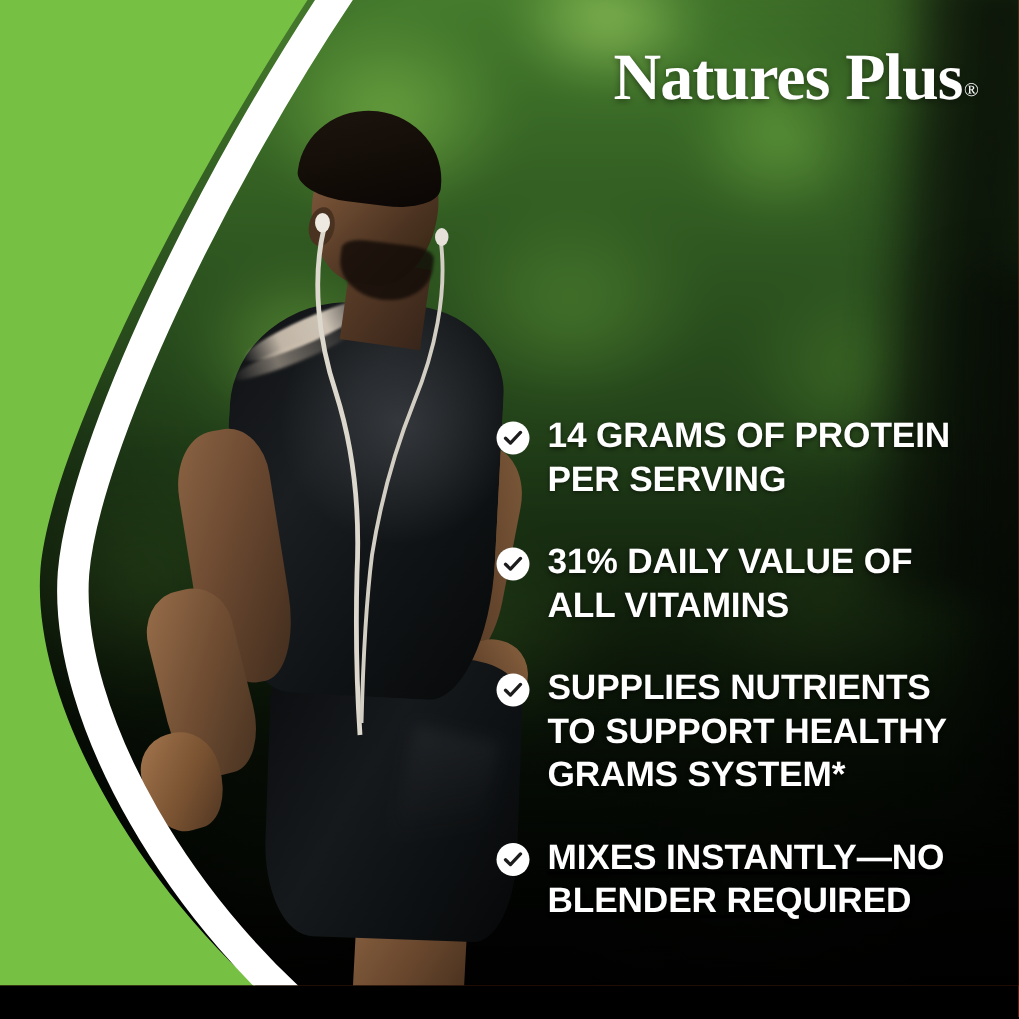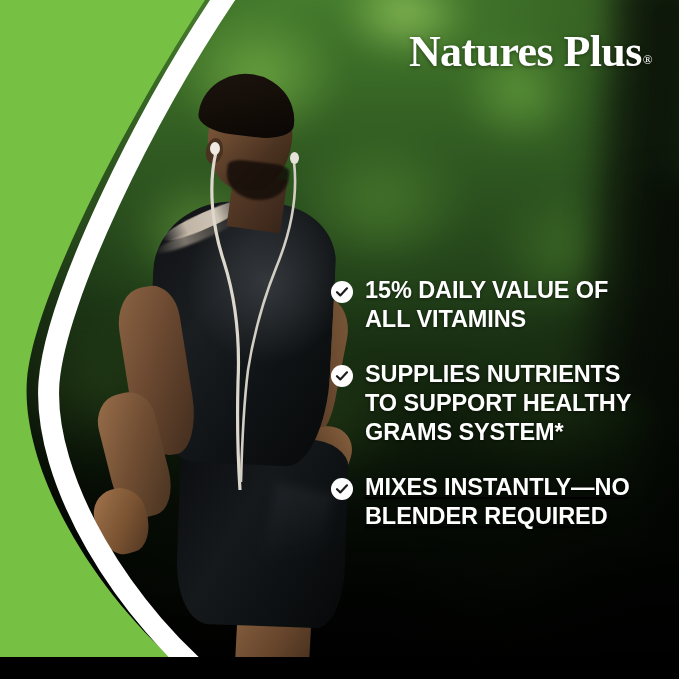--- a/index.html
+++ b/index.html
@@ -321,28 +321,37 @@
       <path d="M 232,-14 C 142,118 56,298 49,382 C 42,478 122,614 226,694" fill="none" stroke="#ffffff" stroke-width="21" stroke-linecap="butt"></path>
     </g>
   </svg>
 
   <div class="logo">
     <span>Natures Plus</span><span class="reg">®</span>
   </div>
 
   <div class="bullets">
 
-
     <div class="bullet">
       <span class="check">
         <svg width="14" height="14" viewBox="0 0 14 14">
             <path d="M2 7.2 L5.3 10.4 L12 3.3" fill="none" stroke="#1c1c1c" stroke-width="2.2" stroke-linecap="round" stroke-linejoin="round"></path>
           </svg>
       </span>
-      <span class="btext">15% DAILY VALUE OF
+      <span class="btext">14 GRAMS OF PROTEIN
+PER SERVING</span>
+    </div>
+
+    <div class="bullet">
+      <span class="check">
+        <svg width="14" height="14" viewBox="0 0 14 14">
+            <path d="M2 7.2 L5.3 10.4 L12 3.3" fill="none" stroke="#1c1c1c" stroke-width="2.2" stroke-linecap="round" stroke-linejoin="round"></path>
+          </svg>
+      </span>
+      <span class="btext">31% DAILY VALUE OF
 ALL VITAMINS</span>
     </div>
 
     <div class="bullet">
       <span class="check">
         <svg width="14" height="14" viewBox="0 0 14 14">
             <path d="M2 7.2 L5.3 10.4 L12 3.3" fill="none" stroke="#1c1c1c" stroke-width="2.2" stroke-linecap="round" stroke-linejoin="round"></path>
           </svg>
       </span>
       <span class="btext">SUPPLIES NUTRIENTS

